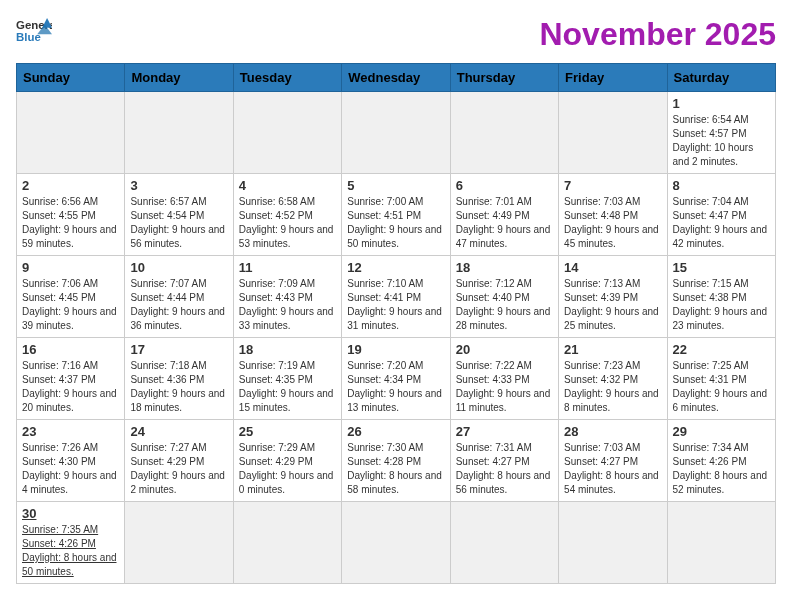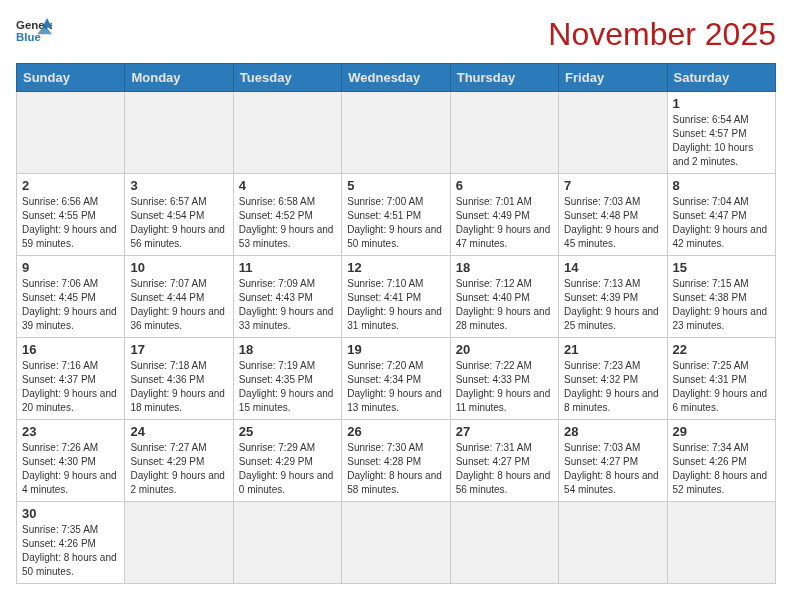--- a/index.html
+++ b/index.html
@@ -23,35 +23,35 @@
     }
     .logo-icon {
       width: 36px;
       height: 30px;
     }
     .title-block {
       text-align: right;
     }
     .month-title {
       font-size: 32px;
-      font-weight: normal;
-      color: #b91c1c;
+      font-weight: bold;
+      color: #a21caf;
     }
     .location-subtitle {
       font-size: 15px;
       color: #555;
     }
     .calendar-table {
       width: 100%;
       border-collapse: collapse;
       border: 1px solid #ccc;
     }
     .calendar-table th {
       background-color: #2b7bba;
-      color: #e5e5e5;
+      color: #000000;
       font-size: 13px;
       font-weight: bold;
       padding: 6px 6px;
       border: 1px solid #1f6399;
       text-align: left;
     }
     .calendar-table td {
       width: calc(100% / 7);
       vertical-align: top;
       border: 1px solid #ccc;
@@ -70,20 +70,21 @@
       display: block;
       margin-bottom: 2px;
     }
     .day-info {
       font-size: 10px;
       line-height: 1.4;
       color: #333;
     }
     .last-row td {
       height: 60px;
+      text-decoration: underline;
     }
   </style>
 </head>
 <body>
 
 <div class="header">
   <div class="logo">
     <svg class="logo-icon" viewBox="0 0 44 36" xmlns="http://www.w3.org/2000/svg">
       <text x="0" y="16" font-size="14" font-weight="bold" fill="#333" font-family="Arial">General</text>
       <text x="0" y="30" font-size="14" font-weight="bold" fill="#2b7bba" font-family="Arial">Blue</text>

